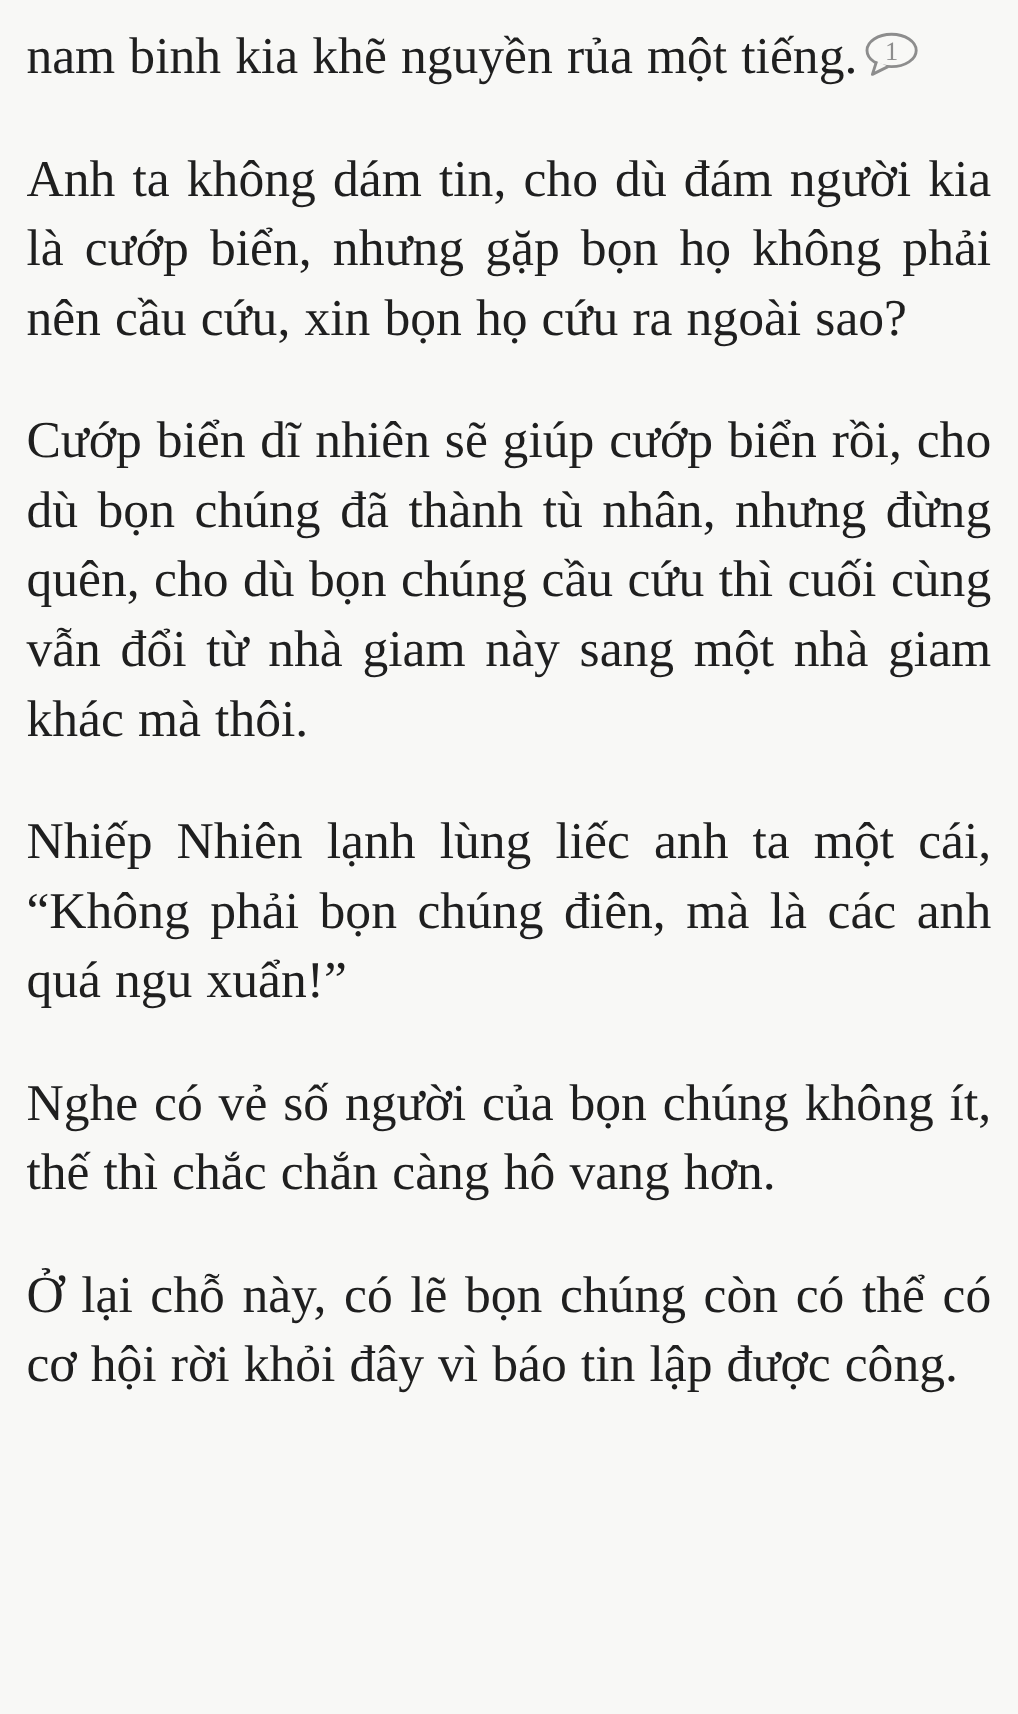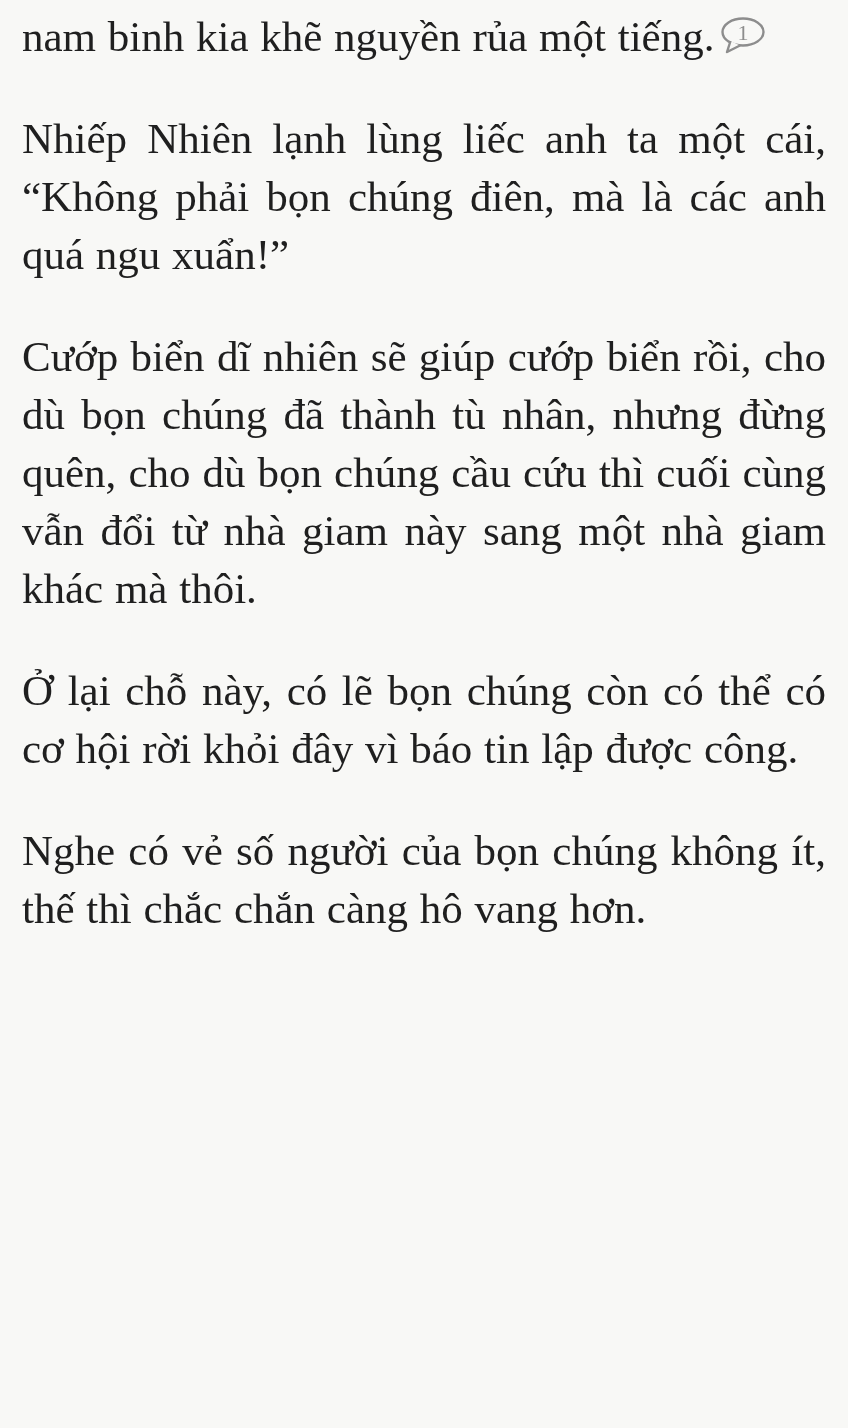--- a/index.html
+++ b/index.html
@@ -9,21 +9,21 @@
   body {
     width: 848px;
     height: 1428px;
     background: #f8f8f6;
     overflow: hidden;
   }
   .reader-page {
     box-sizing: border-box;
     width: 848px;
     height: 1428px;
-    padding: 8px 22px 0 22px;
+    padding: 19px 22px 0 22px;
   }
   .para {
     margin: 0 0 44px 0;
     font-family: "Liberation Serif", "DejaVu Serif", serif;
     font-size: 43px;
     line-height: 58px;
     color: #1f1f1f;
     text-align: justify;
     text-justify: inter-word;
     word-spacing: 1px;
@@ -54,23 +54,24 @@
 <body>
 
 <div class="reader-page">
 
   <p class="para"><span>nam binh kia khẽ nguyền rủa một tiếng.</span><span class="comment-badge"><svg viewBox="0 0 46 44">
         <ellipse cx="23" cy="16" rx="20.5" ry="13.5" fill="none" stroke="#8d8d8d" stroke-width="2.4"></ellipse>
         <path d="M 10.5 25 L 7 36 L 20 29.5" fill="#f8f8f6" stroke="#8d8d8d" stroke-width="2.4" stroke-linejoin="round"></path>
         <text x="23" y="24" text-anchor="middle">1</text>
       </svg></span></p>
 
+  <p class="para"><span>Anh ta không dám tin, cho dù đám người kia là cướp biển, nhưng gặp bọn họ không phải nên cầu cứu, xin bọn họ cứu ra ngoài sao?</span></p>
 
+
+  <p class="para"><span>Cướp biển dĩ nhiên sẽ giúp cướp biển rồi, cho dù bọn chúng đã thành tù nhân, nhưng đừng quên, cho dù bọn chúng cầu cứu thì cuối cùng vẫn đổi từ nhà giam này sang một nhà giam khác mà thôi.</span></p>
 
   <p class="para"><span>Nhiếp Nhiên lạnh lùng liếc anh ta một cái, “Không phải bọn chúng điên, mà là các anh quá ngu xuẩn!”</span></p>
 
-  <p class="para"><span>Cướp biển dĩ nhiên sẽ giúp cướp biển rồi, cho dù bọn chúng đã thành tù nhân, nhưng đừng quên, cho dù bọn chúng cầu cứu thì cuối cùng vẫn đổi từ nhà giam này sang một nhà giam khác mà thôi.</span></p>
+  <p class="para"><span>Nghe có vẻ số người của bọn chúng không ít, thế thì chắc chắn càng hô vang hơn.</span></p>
 
   <p class="para"><span>Ở lại chỗ này, có lẽ bọn chúng còn có thể có cơ hội rời khỏi đây vì báo tin lập được công.</span></p>
-
-  <p class="para"><span>Nghe có vẻ số người của bọn chúng không ít, thế thì chắc chắn càng hô vang hơn.</span></p>
 
 </div>
 
 </body></html>

